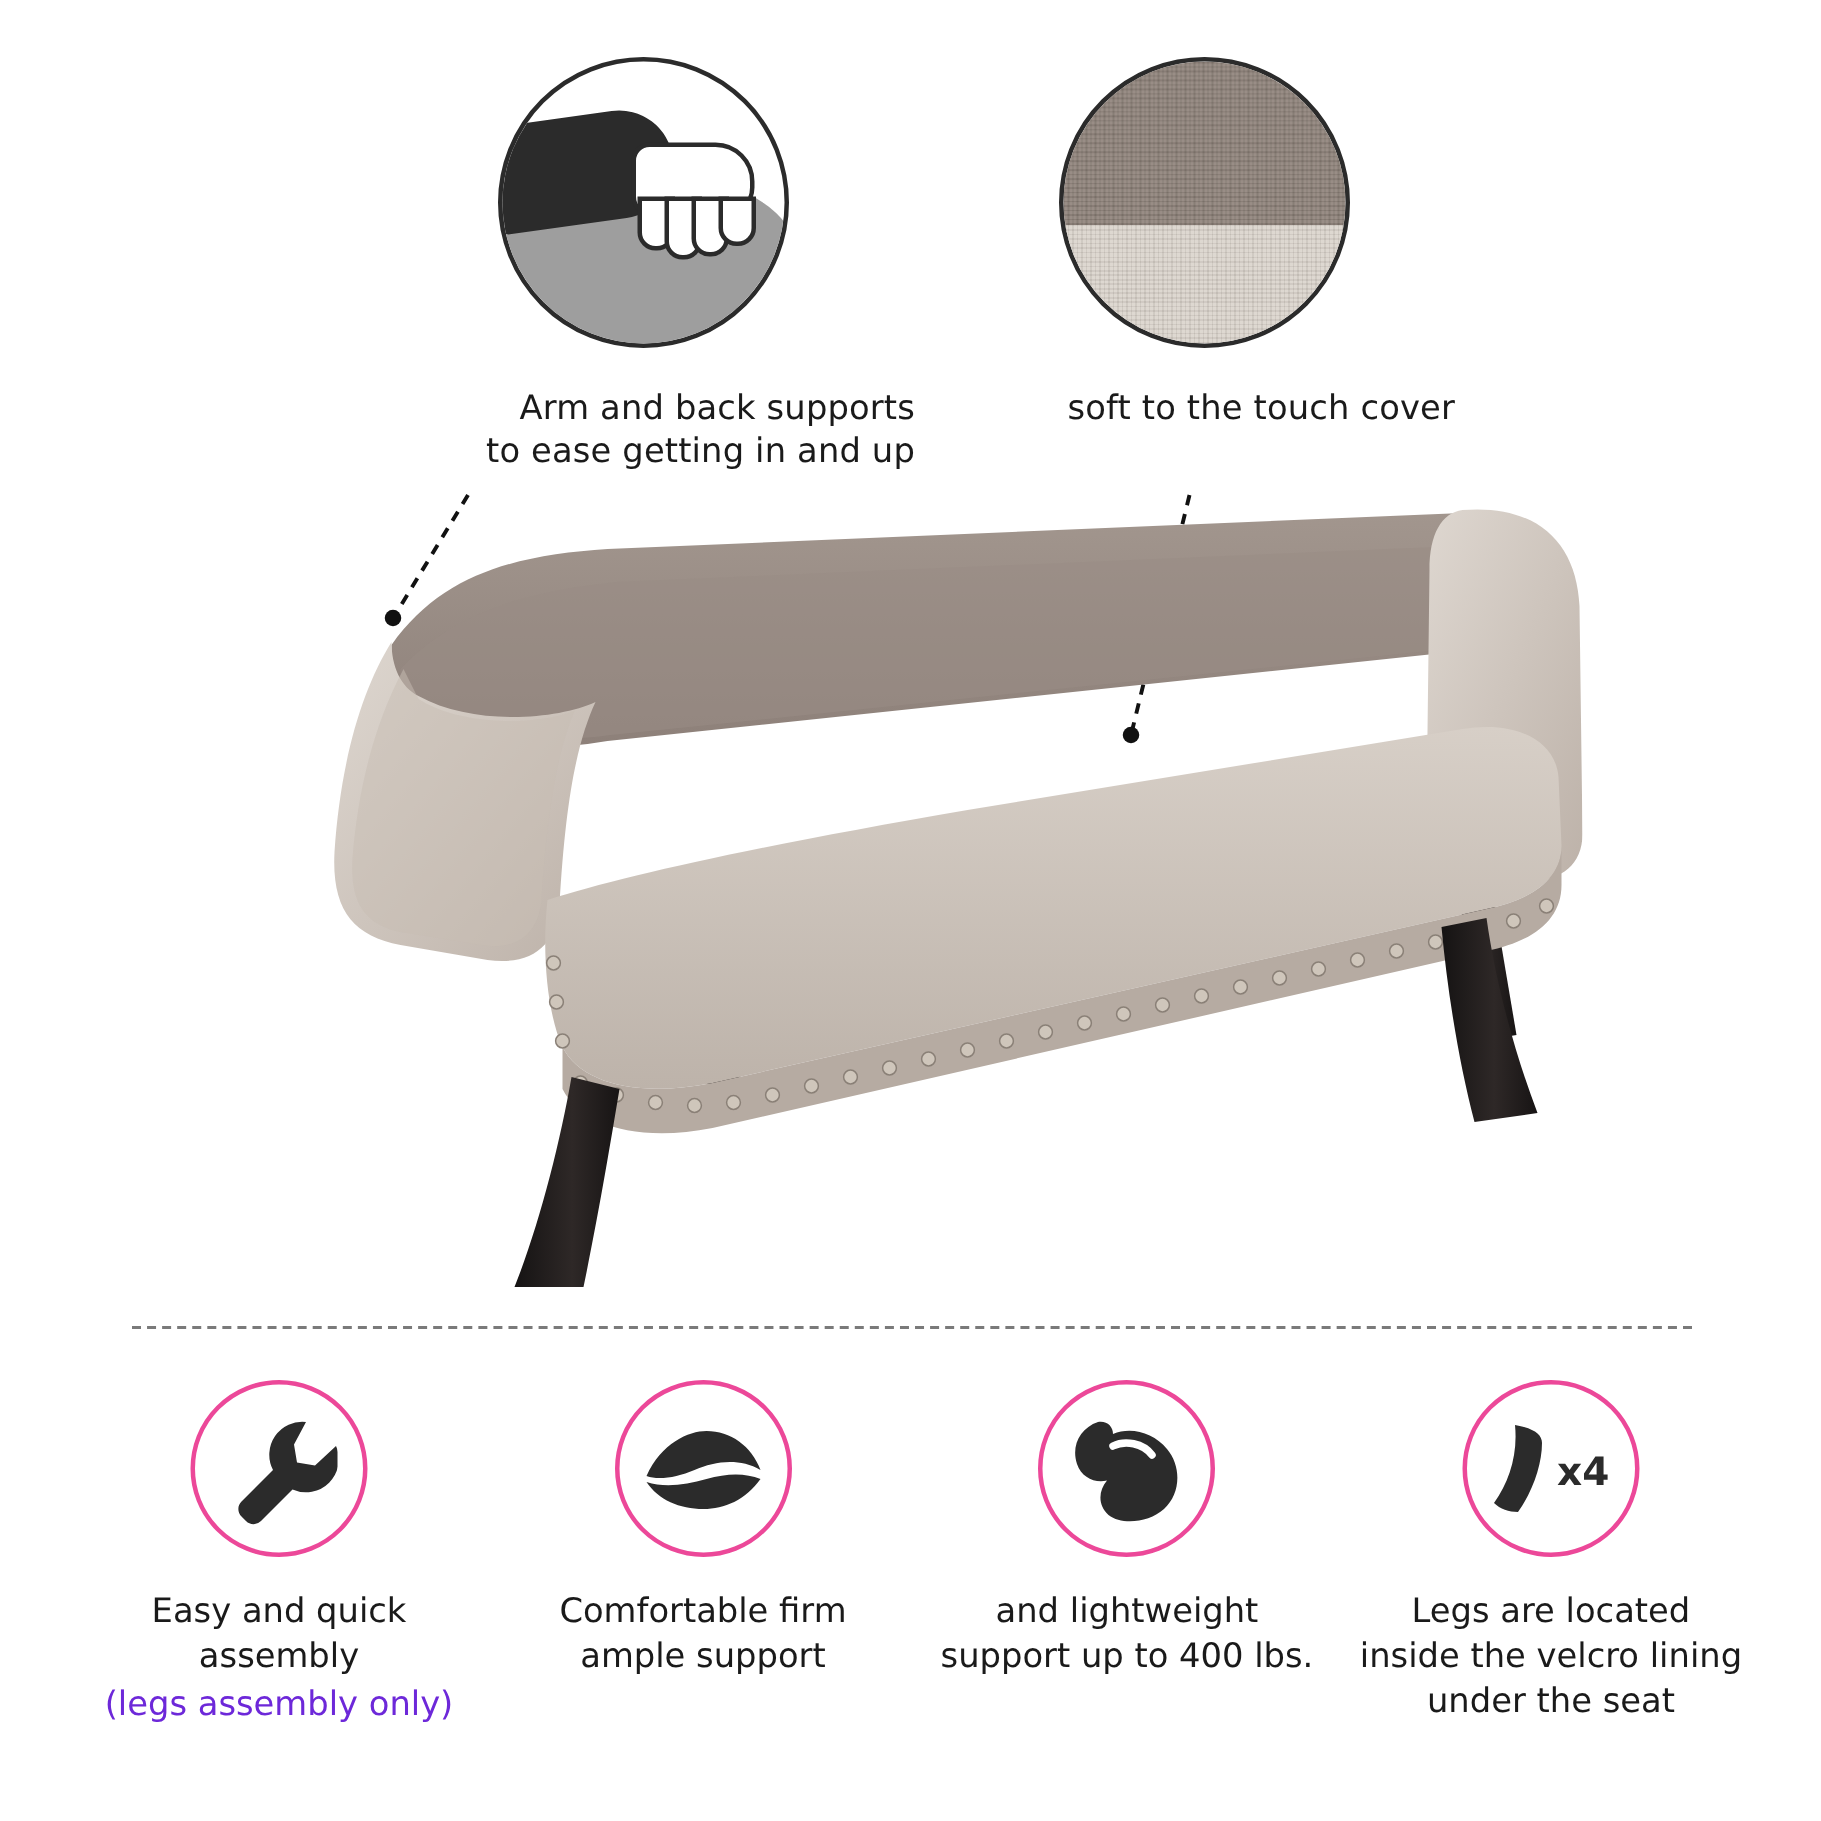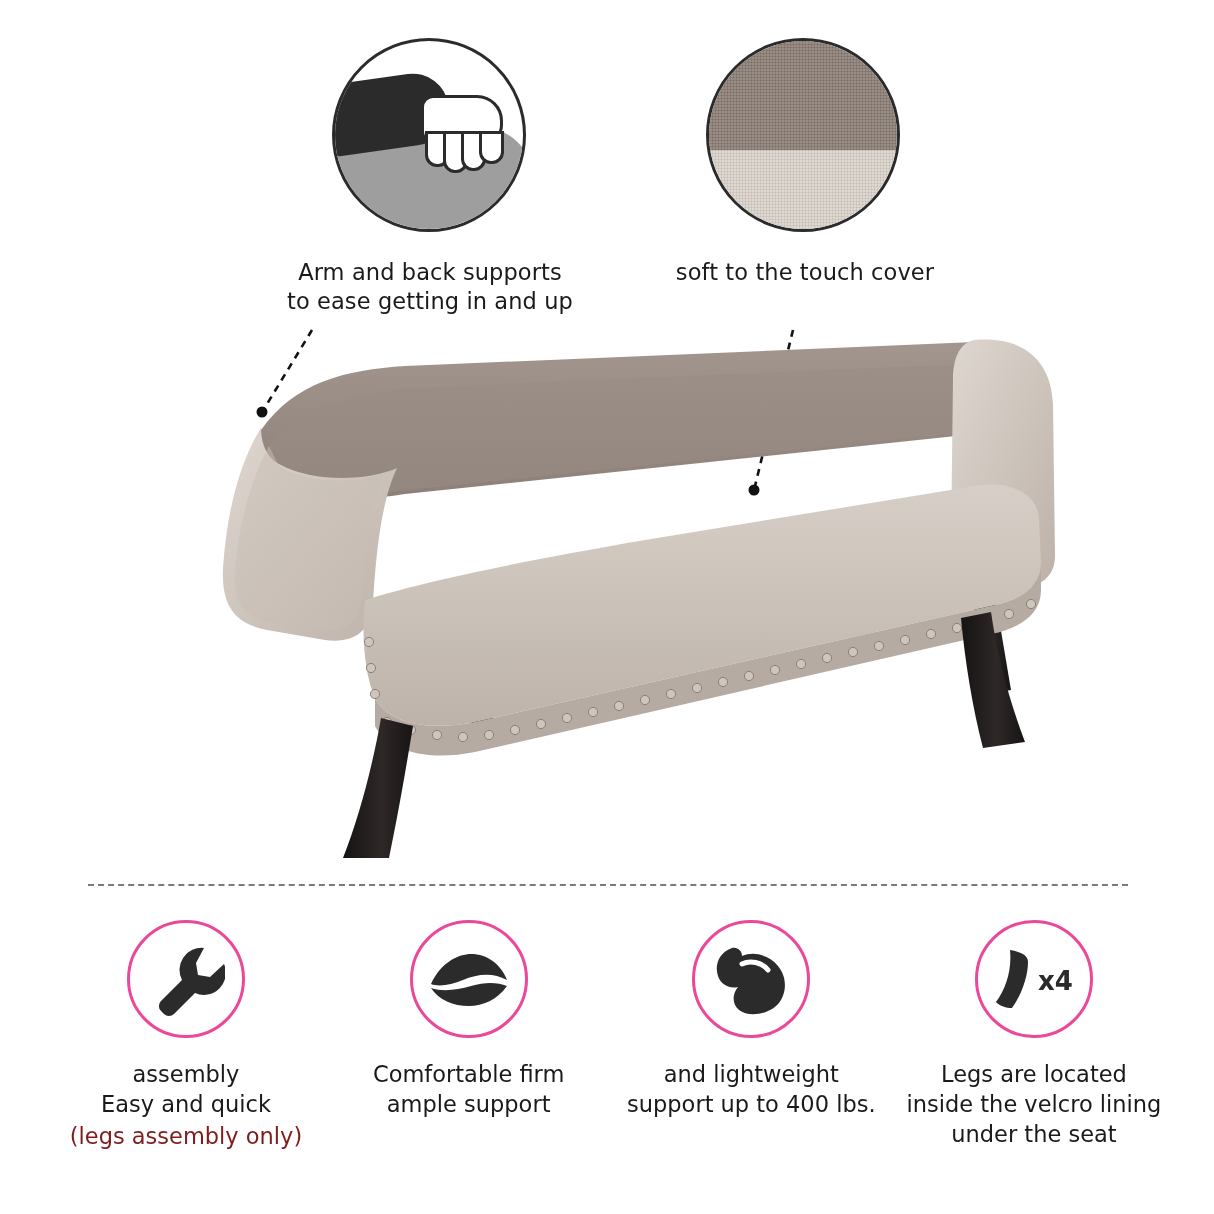--- a/index.html
+++ b/index.html
@@ -119,21 +119,21 @@
     left: 0;
     top: 58%;
     width: 100%;
     height: 4px;
     background: #2b2b2b;
   }
 
   
   .callout-label {
     position: absolute;
-    text-align: center;
+    text-align: right;
     font-size: 22.5px;
     line-height: 1.28;
     color: #1a1a1a;
     letter-spacing: 0.1px;
   }
   #callout-arm-label {
     left: 250px;
     top: 258px;
     width: 360px;
   }
@@ -201,21 +201,21 @@
   }
   .feature-text {
     margin-top: 22px;
     text-align: center;
     font-size: 22.5px;
     line-height: 1.33;
     color: #1a1a1a;
   }
   .feature-sub {
     display: block;
-    color: #7f1d1d;
+    color: #6d28d9;
     margin-top: 2px;
   }
 </style>
 </head>
 <body>
 
 <div class="page">
 
   <div class="callout-circle" id="callout-arm-circle">
     <div class="arm-cushion"></div>
@@ -338,22 +338,22 @@
   <div id="feature-row">
 
     <div class="feature">
       <div class="feature-icon">
         <svg width="78" height="78" viewBox="0 0 78 78">
           <path d="M57 8 a22 22 0 0 0 -22 32 L14 61 a7 7 0 0 0 0 10 l3 3 a7 7 0 0 0 10 0 l21 -21
                    a22 22 0 0 0 29 -29 L63 37 l-12 -2 -2 -12 Z" fill="#2b2b2b"></path>
         </svg>
       </div>
       <div class="feature-text">
+        <div>Easy and quick</div>
         <div>assembly</div>
-        <div>Easy and quick</div>
         <span class="feature-sub">(legs assembly only)</span>
       </div>
     </div>
 
     <div class="feature">
       <div class="feature-icon">
         <svg width="84" height="58" viewBox="0 0 84 58">
           <path d="M4 34 C 14 12, 32 4, 44 4 C 60 4, 74 14, 80 30
                    C 66 22, 50 24, 36 30 C 24 35, 12 37, 4 34 Z" fill="#2b2b2b"></path>
           <path d="M4 38 C 16 42, 30 40, 44 36 C 58 32, 70 32, 80 36

